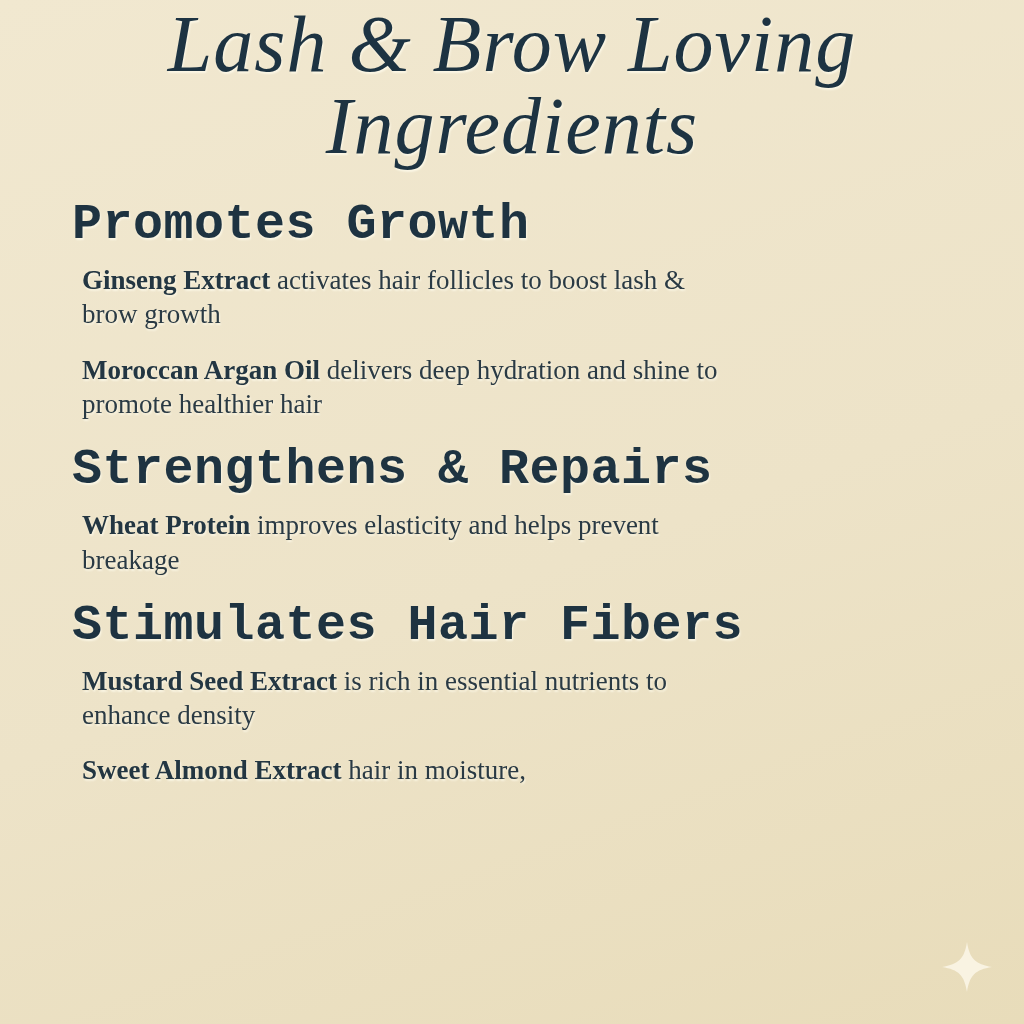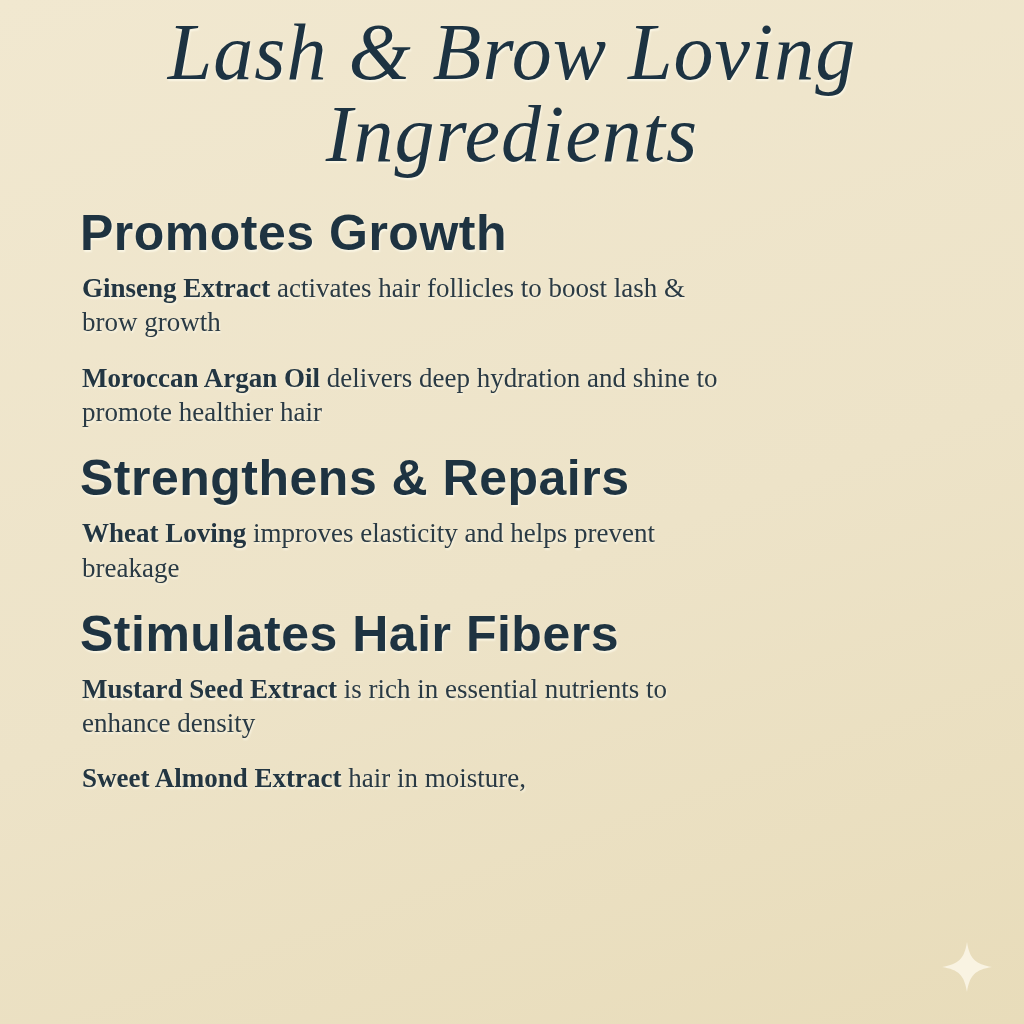--- a/index.html
+++ b/index.html
@@ -12,21 +12,21 @@
     overflow: hidden;
     position: relative;
     background: linear-gradient(160deg, #f1e8d0 0%, #ede3c8 55%, #e8dcba 100%);
     font-family: "Liberation Sans", sans-serif;
   }
   .poster {
     position: absolute;
     inset: 0;
   }
   .title-block {
-    padding-top: 12px;
+    padding-top: 4px;
     text-align: center;
     margin-bottom: 30px;
   }
   .title {
     font-family: "Liberation Serif", serif;
     font-style: italic;
     font-weight: 500;
     font-size: 80px;
     line-height: 1.02;
     color: #1d3342;
@@ -34,26 +34,26 @@
     text-shadow: 1px 2px 2px rgba(255, 252, 238, 0.75);
   }
   .sections {
     padding-left: 72px;
     padding-right: 60px;
   }
   .section {
     margin-bottom: 21px;
   }
   .section-heading {
-    font-family: Liberation Sans, sans-serif;
+    font-family: Liberation Mono, monospace;
     font-weight: 700;
     font-size: 50px;
     line-height: 1.12;
     color: #1e3341;
-    margin: 0 0 6px 8px;
+    margin: 0 0 6px 0;
     letter-spacing: 0.5px;
     text-shadow: 1px 2px 2px rgba(255, 252, 238, 0.75);
   }
   .section-body {
     font-size: 27px;
     line-height: 1.27;
     color: #2a3a44;
     max-width: 640px;
     margin: 10px;
     text-shadow: 1px 2px 2px rgba(255, 252, 238, 0.7);
@@ -94,21 +94,21 @@
     <div class="section">
       <p class="section-body">
         <span class="ingredient">Moroccan Argan Oil</span>
         <span>delivers deep hydration and shine to promote healthier hair</span>
       </p>
     </div>
 
     <div class="section">
       <h2 class="section-heading">Strengthens &amp; Repairs</h2>
       <p class="section-body">
-        <span class="ingredient">Wheat Loving</span>
+        <span class="ingredient">Wheat Protein</span>
         <span>improves elasticity and helps prevent breakage</span>
       </p>
     </div>
 
     <div class="section">
       <h2 class="section-heading">Stimulates Hair Fibers</h2>
       <p class="section-body">
         <span class="ingredient">Mustard Seed Extract</span>
         <span>is rich in essential nutrients to enhance density</span>
       </p>

